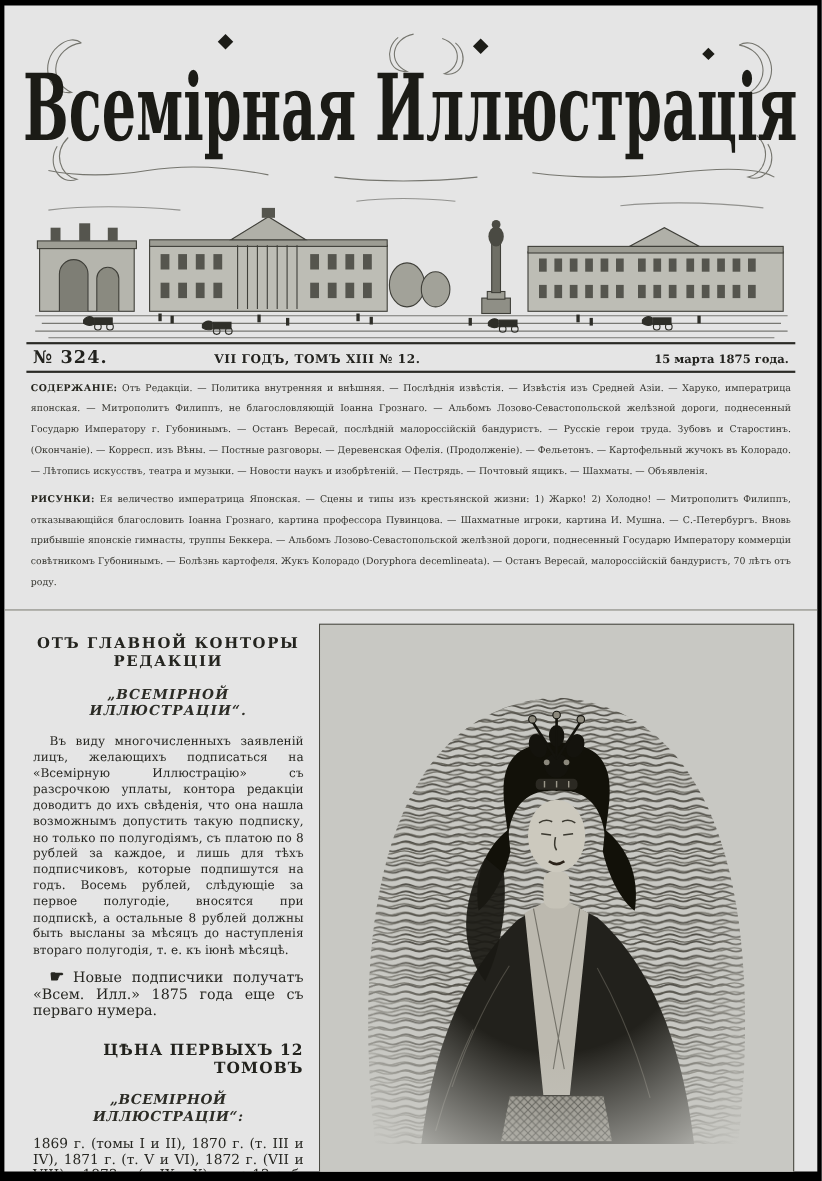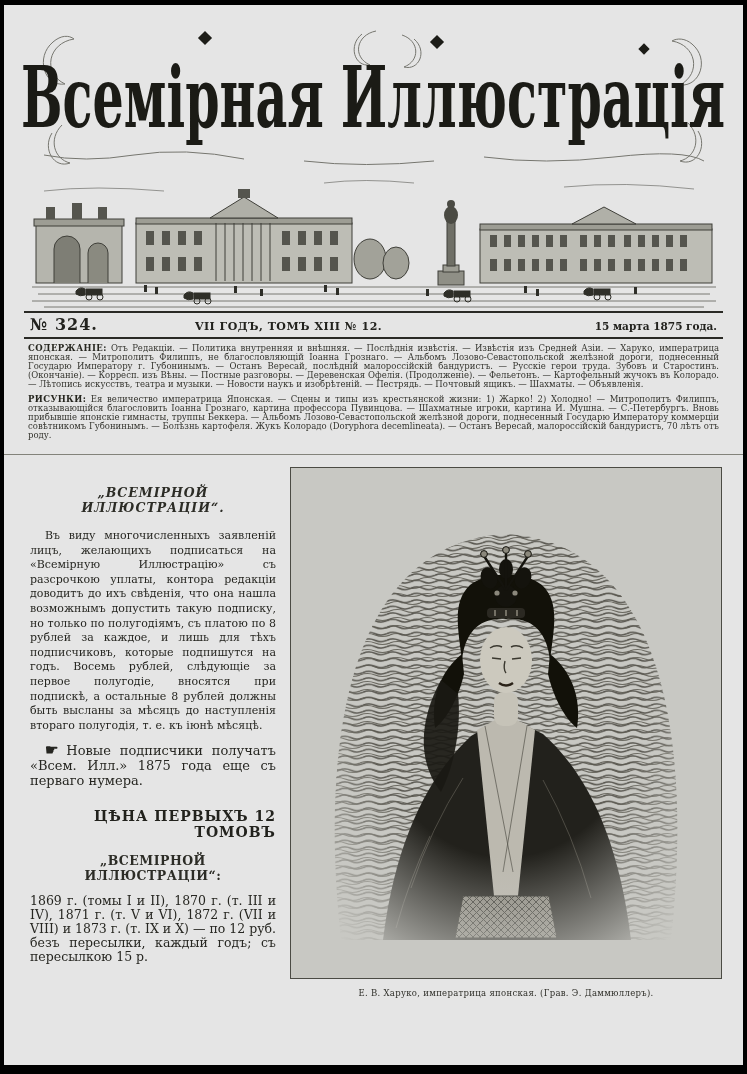--- a/index.html
+++ b/index.html
@@ -28,21 +28,21 @@
     border-bottom:2px solid #2a2a25;
     display:flex;align-items:baseline;
     padding:2px 6px 3px 6px;
   }
   .issue-bar .num{flex:0 0 24%;font-size:16px;font-weight:bold;letter-spacing:1px;}
   .issue-bar .vol{flex:1 1 auto;text-align:left;font-size:11px;font-weight:bold;letter-spacing:.5px;}
   .issue-bar .date{flex:0 0 24%;text-align:right;font-size:10.5px;font-weight:bold;}
   
   .toc{
     margin:5px 24px 0 24px;
-    font-size:8.5px;line-height:9px;
+    font-size:8.5px;line-height:19px;
     text-align:justify;
     color:#34342e;
   }
   .toc b{color:#26261f;letter-spacing:.4px;}
   .toc + .toc{margin-top:6px;}
   .rule{
     margin:14px 0 0 0;
     border:none;border-top:1px solid #83837b;
     height:0;
   }
@@ -76,21 +76,21 @@
     text-indent:15px;
     color:#262621;
   }
   .hand{font-weight:bold;font-size:15px;letter-spacing:-1px;}
   .price-heading{
     text-align:right;font-size:14px;font-weight:bold;
     letter-spacing:1px;margin:20px 0 0 0;color:#22221d;
   }
   .price-subheading{
     text-align:center;font-size:12.5px;font-weight:bold;
-    letter-spacing:.5px;margin:13px 0 0 0;color:#2c2c26;
+    letter-spacing:.5px;margin:13px 0 0 0;color:#2c2c26;font-style:italic;
   }
   .price-par{
     font-size:12.5px;line-height:14px;
     text-align:justify;margin:11px 0 0 0;color:#262621;
   }
   
   .portrait-frame{
     border:1px solid #4b4b44;
     width:430px;height:510px;
     margin-top:-4px;
@@ -284,20 +284,21 @@
 
   <p class="toc"><b>СОДЕРЖАНІЕ:</b> <span>Отъ Редакціи. — Политика внутренняя и внѣшняя. — Послѣднія извѣстія. — Извѣстія изъ Средней Азіи. — Харуко, императрица японская. — Митрополитъ Филиппъ, не благословляющій Іоанна Грознаго. — Альбомъ Лозово-Севастопольской желѣзной дороги, поднесенный Государю Императору г. Губонинымъ. — Останъ Вересай, послѣдній малороссійскій бандуристъ. — Русскіе герои труда. Зубовъ и Старостинъ. (Окончаніе). — Корресп. изъ Вѣны. — Постные разговоры. — Деревенская Офелія. (Продолженіе). — Фельетонъ. — Картофельный жучокъ въ Колорадо. — Лѣтопись искусствъ, театра и музыки. — Новости наукъ и изобрѣтеній. — Пестрядь. — Почтовый ящикъ. — Шахматы. — Объявленія.</span></p>
 
   <p class="toc"><b>РИСУНКИ:</b> <span>Ея величество императрица Японская. — Сцены и типы изъ крестьянской жизни: 1) Жарко! 2) Холодно! — Митрополитъ Филиппъ, отказывающійся благословить Іоанна Грознаго, картина профессора Пувинцова. — Шахматные игроки, картина И. Мушна. — С.-Петербургъ. Вновь прибывшіе японскіе гимнасты, труппы Беккера. — Альбомъ Лозово-Севастопольской желѣзной дороги, поднесенный Государю Императору коммерціи совѣтникомъ Губонинымъ. — Болѣзнь картофеля. Жукъ Колорадо (Doryphora decemlineata). — Останъ Вересай, малороссійскій бандуристъ, 70 лѣтъ отъ роду.</span></p>
 
   <hr class="rule">
 
   <div class="columns">
 
     <div class="left-col">
+      <div class="notice-heading">ОТЪ ГЛАВНОЙ КОНТОРЫ РЕДАКЦІИ</div>
       <div class="notice-subheading">„ВСЕМІРНОЙ ИЛЛЮСТРАЦІИ“.</div>
       <p class="body-par">Въ виду многочисленныхъ заявленій лицъ, желающихъ подписаться на «Всемірную Иллюстрацію» съ разсрочкою уплаты, контора редакціи доводитъ до ихъ свѣденія, что она нашла возможнымъ допустить такую подписку, но только по полугодіямъ, съ платою по 8 рублей за каждое, и лишь для тѣхъ подписчиковъ, которые подпишутся на годъ. Восемь рублей, слѣдующіе за первое полугодіе, вносятся при подпискѣ, а остальные 8 рублей должны быть высланы за мѣсяцъ до наступленія втораго полугодія, т. е. къ іюнѣ мѣсяцѣ.</p>
       <p class="hand-par"><span class="hand">☛</span> <span>Новые подписчики получатъ «Всем. Илл.» 1875 года еще съ перваго нумера.</span></p>
 
       <div class="price-heading">ЦѢНА ПЕРВЫХЪ 12 ТОМОВЪ</div>
       <div class="price-subheading">„ВСЕМІРНОЙ ИЛЛЮСТРАЦІИ“:</div>
       <p class="price-par">1869 г. (томы I и II), 1870 г. (т. III и IV), 1871 г. (т. V и VI), 1872 г. (VII и VIII) и 1873 г. (т. IX и X) — по 12 руб. безъ пересылки, каждый годъ; съ пересылкою 15 р.</p>
 
     </div>
 

